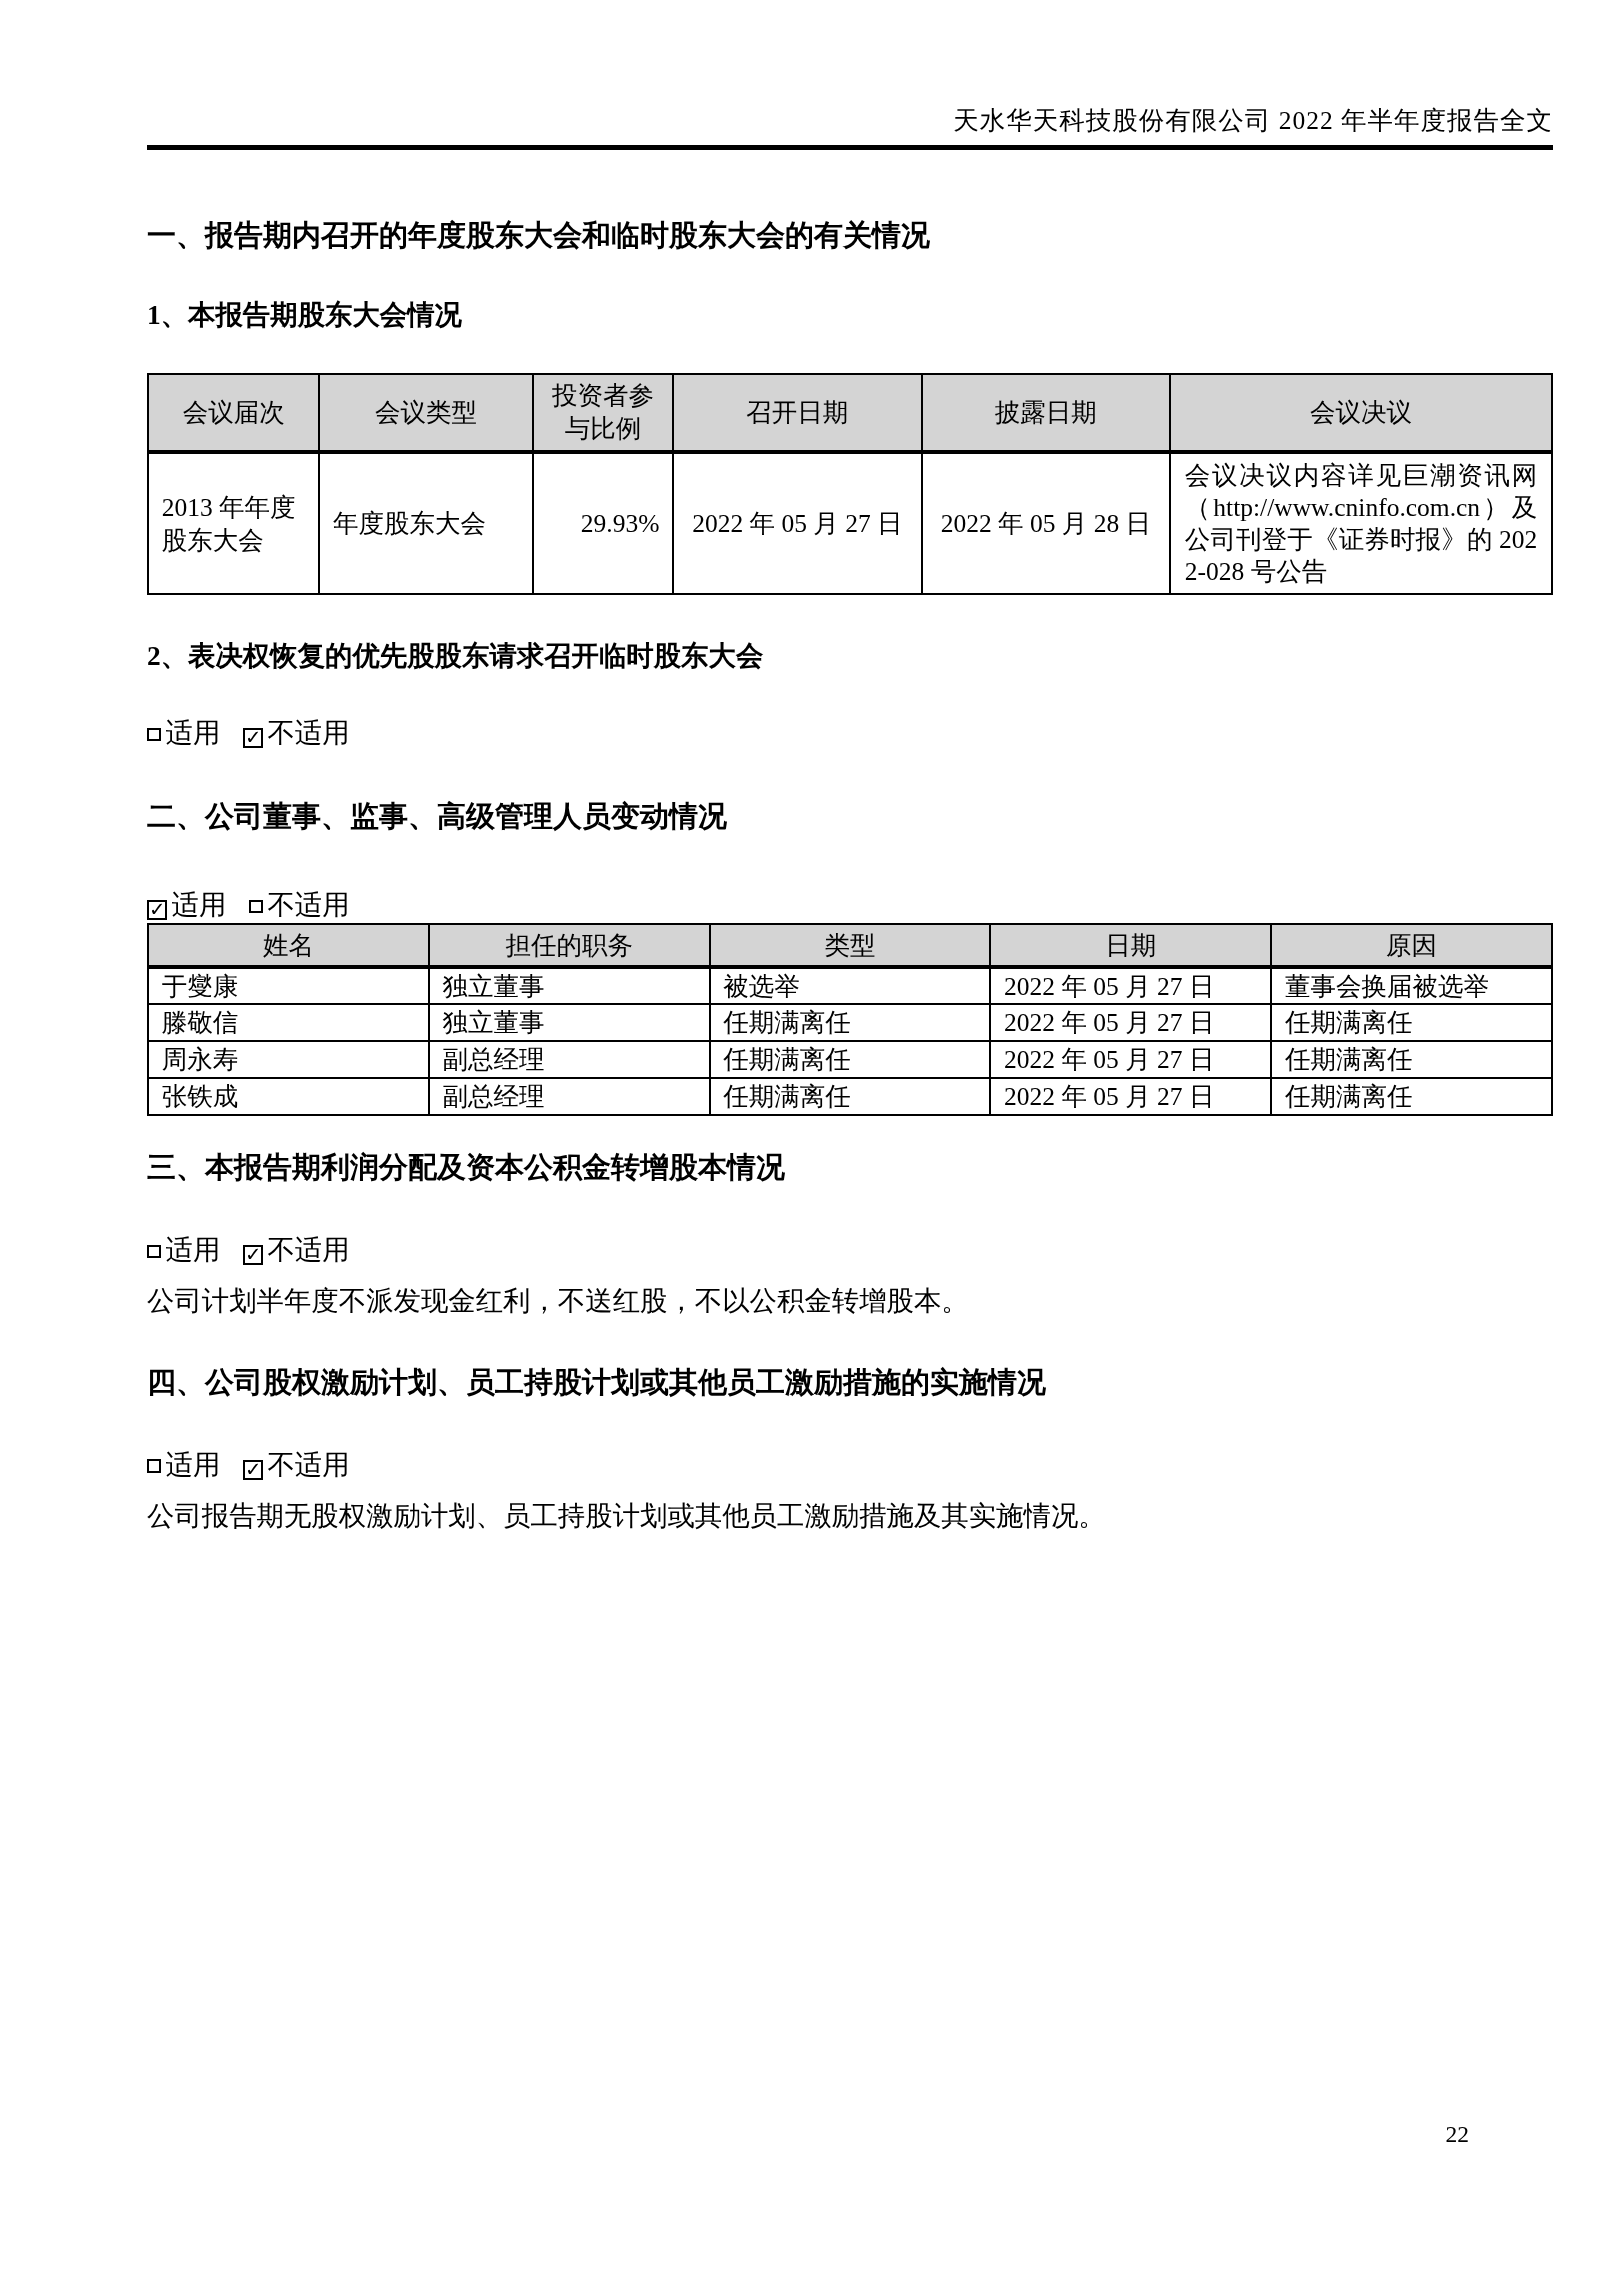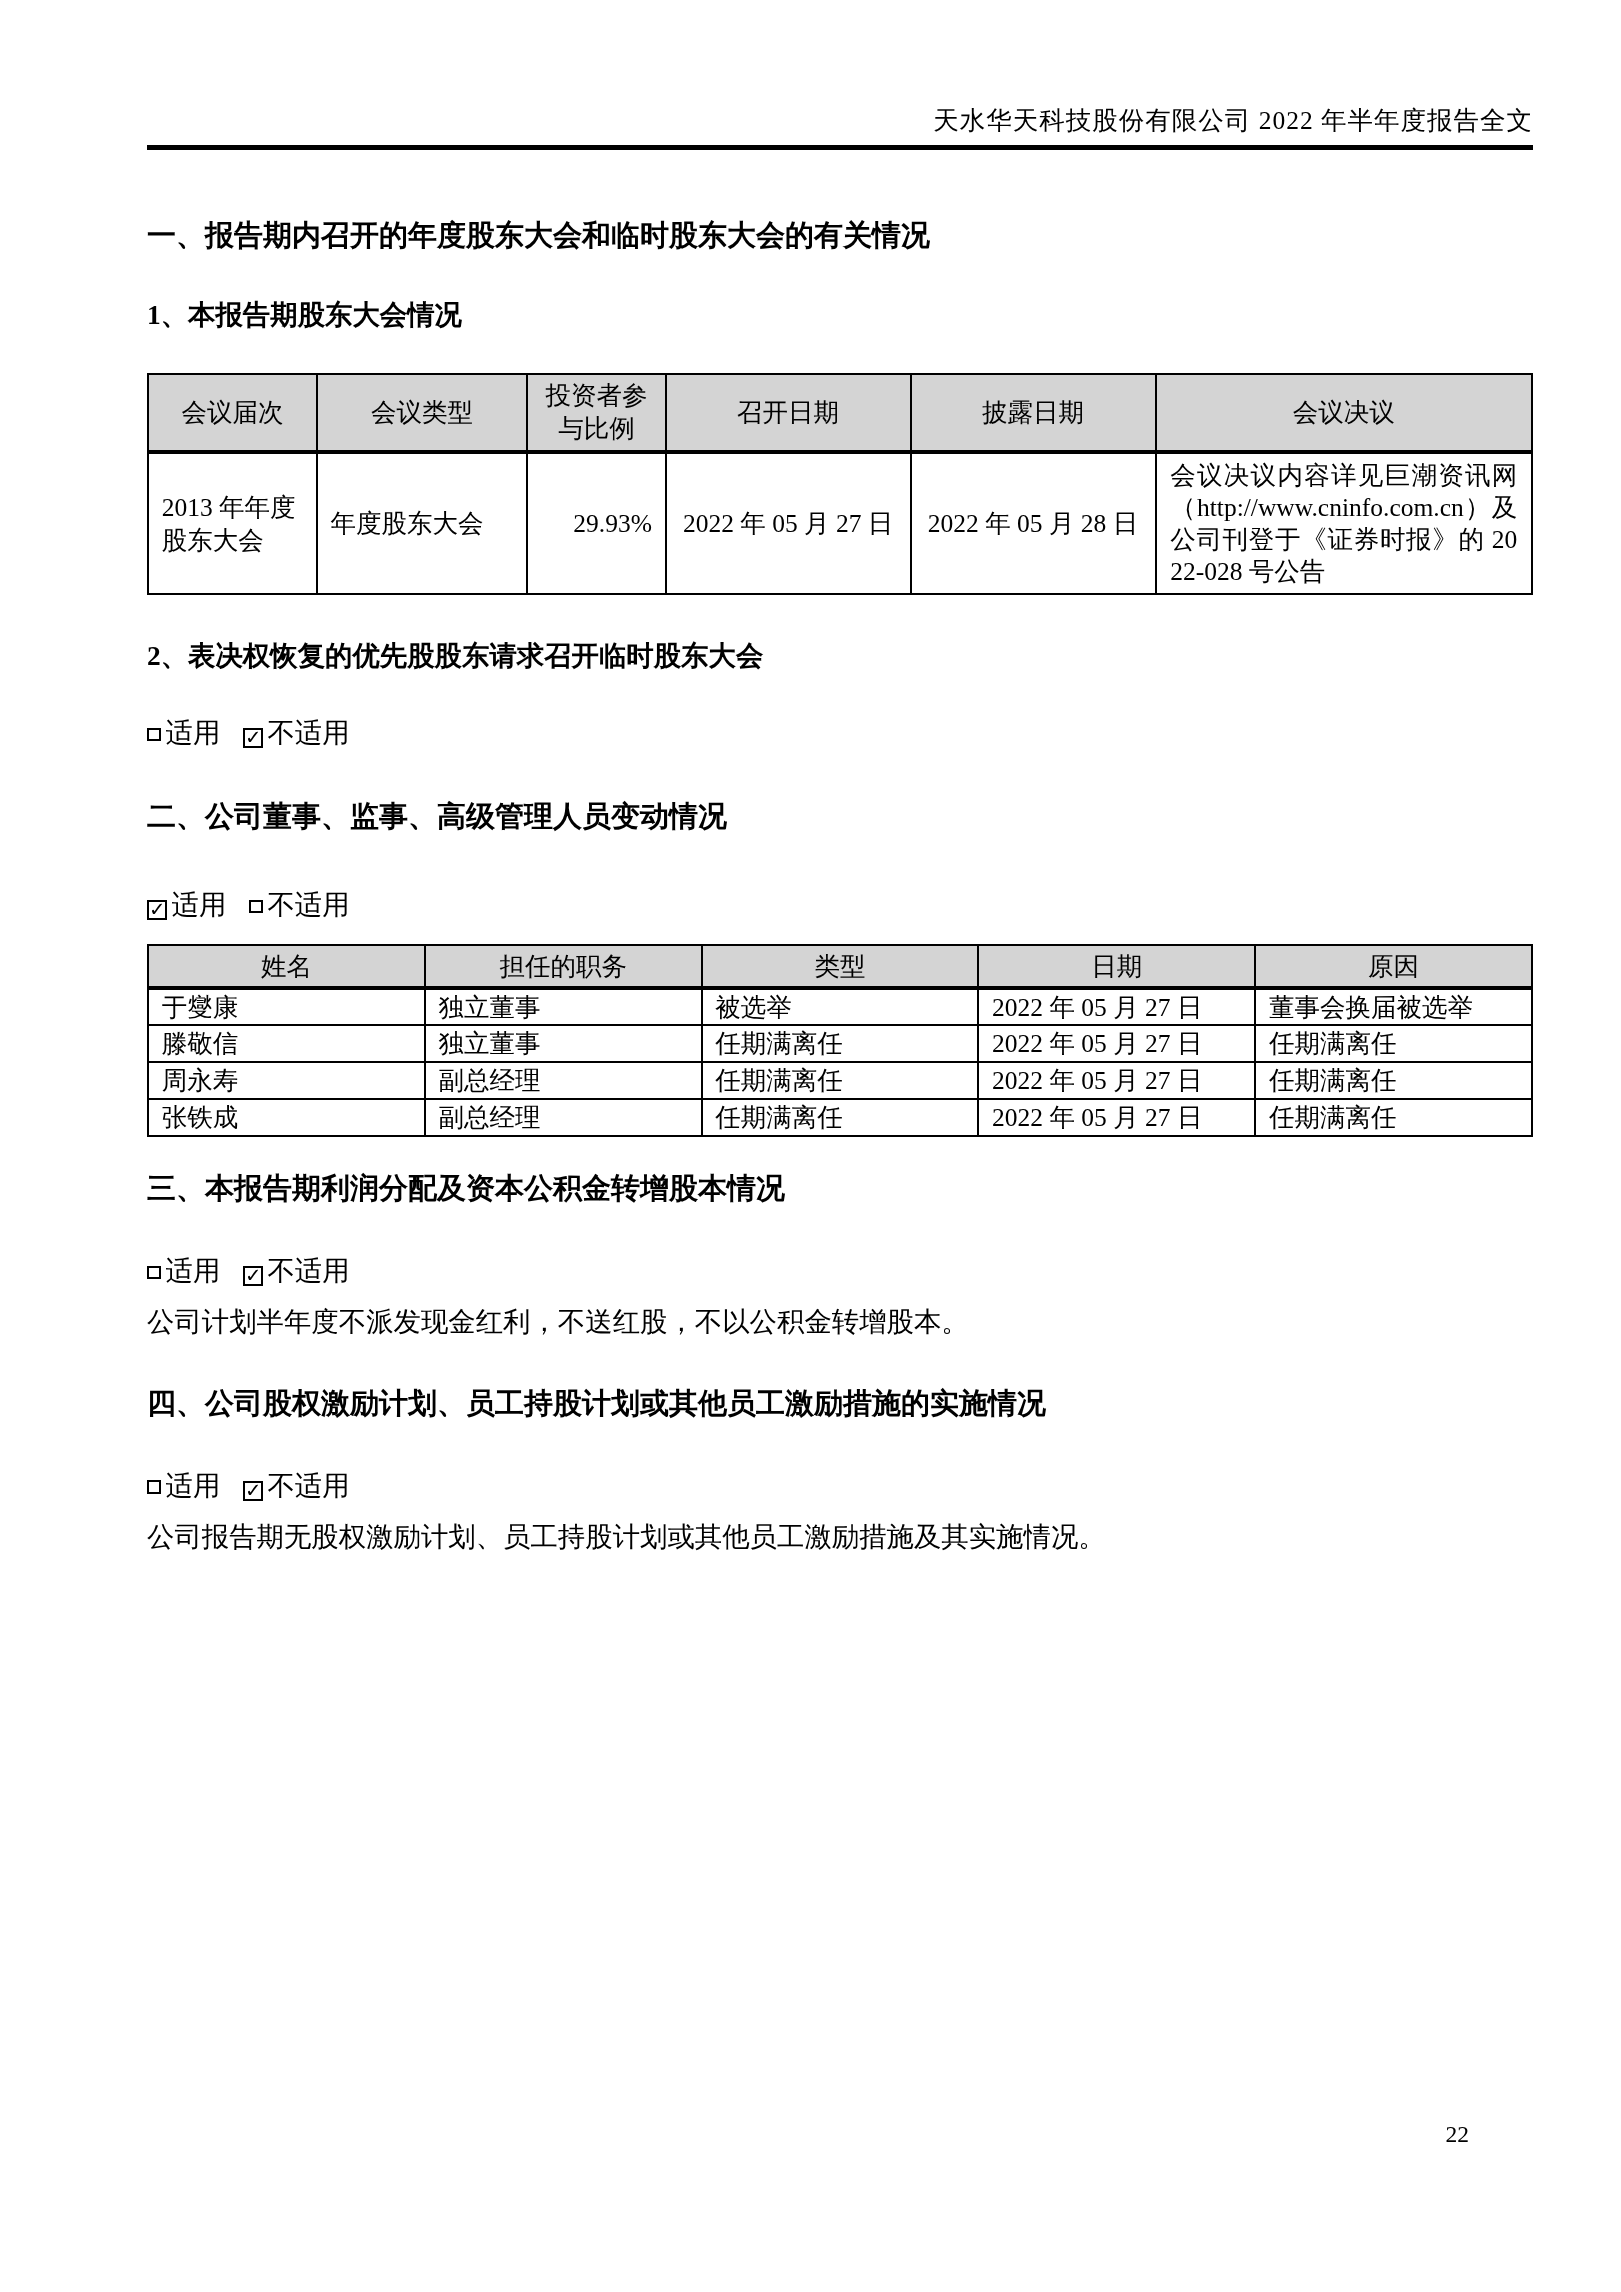--- a/index.html
+++ b/index.html
@@ -4,21 +4,21 @@
 <style>
   * { margin:0; padding:0; box-sizing:border-box; }
   html,body { background:#888; }
   .page {
     position:relative;
     width:1621px; height:2293px;
     margin:0 auto;
     background:#ffffff;
     font-family:"Liberation Serif","DejaVu Serif",serif;
     color:#000;
-    padding:0 88px 0 147px;
+    padding:0 68px 0 147px;
     overflow:hidden;
   }
   .page-header {
     margin-top:104px;
     text-align:right;
     font-size:25.5px;
     line-height:33px;
     letter-spacing:1px;
   }
   .header-rule {
@@ -112,21 +112,21 @@
   .meeting-table tbody td { height:133px; }
   .cell-left   { text-align:left; }
   .cell-right  { text-align:right; }
   .cell-center { text-align:center; }
   .cell-resolution {
     text-align:justify;
     word-break:break-all;
     line-height:32px;
     padding:5.9px 13.7px;
   }
-  .personnel-table { margin-top:21px; }
+  .personnel-table { margin-top:0; }
   .personnel-table thead th { height:43px; padding:2px 12.7px; }
   .personnel-table tbody td { height:37px; padding:1px 12.7px; line-height:31px; }
   .page-number {
     position:absolute;
     top:2121px;
     right:152px;
     font-size:23.5px;
   }
 </style>
 </head>

